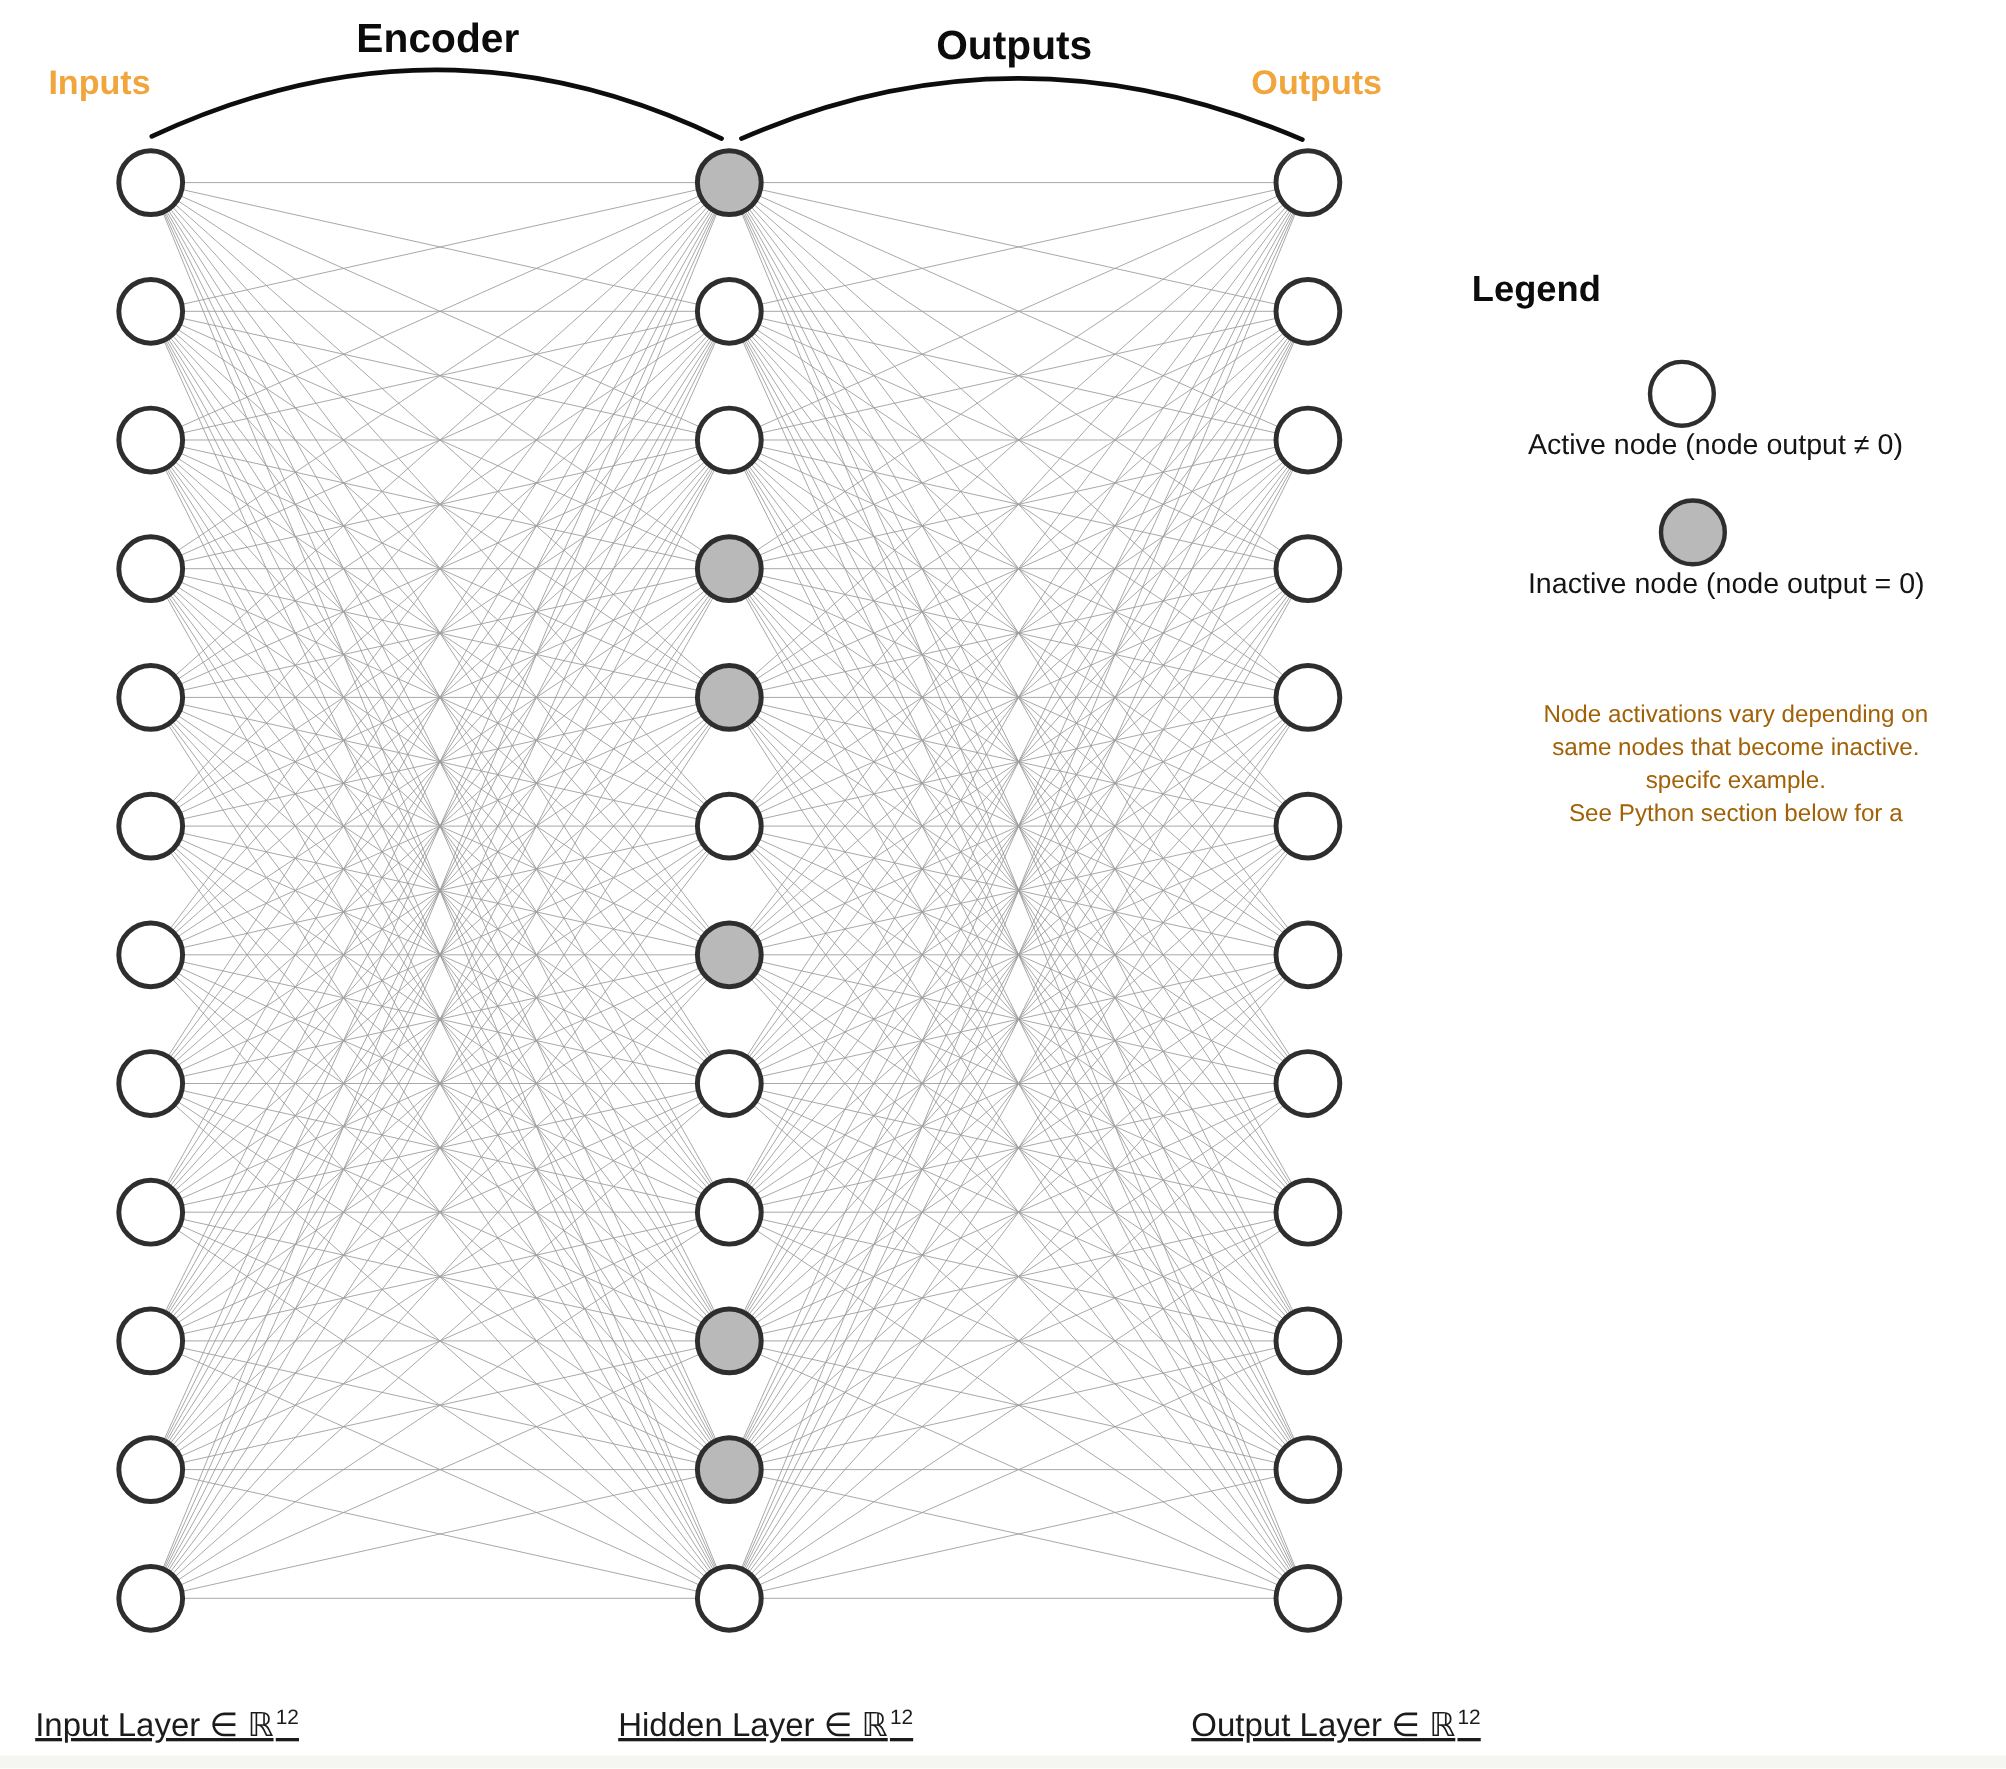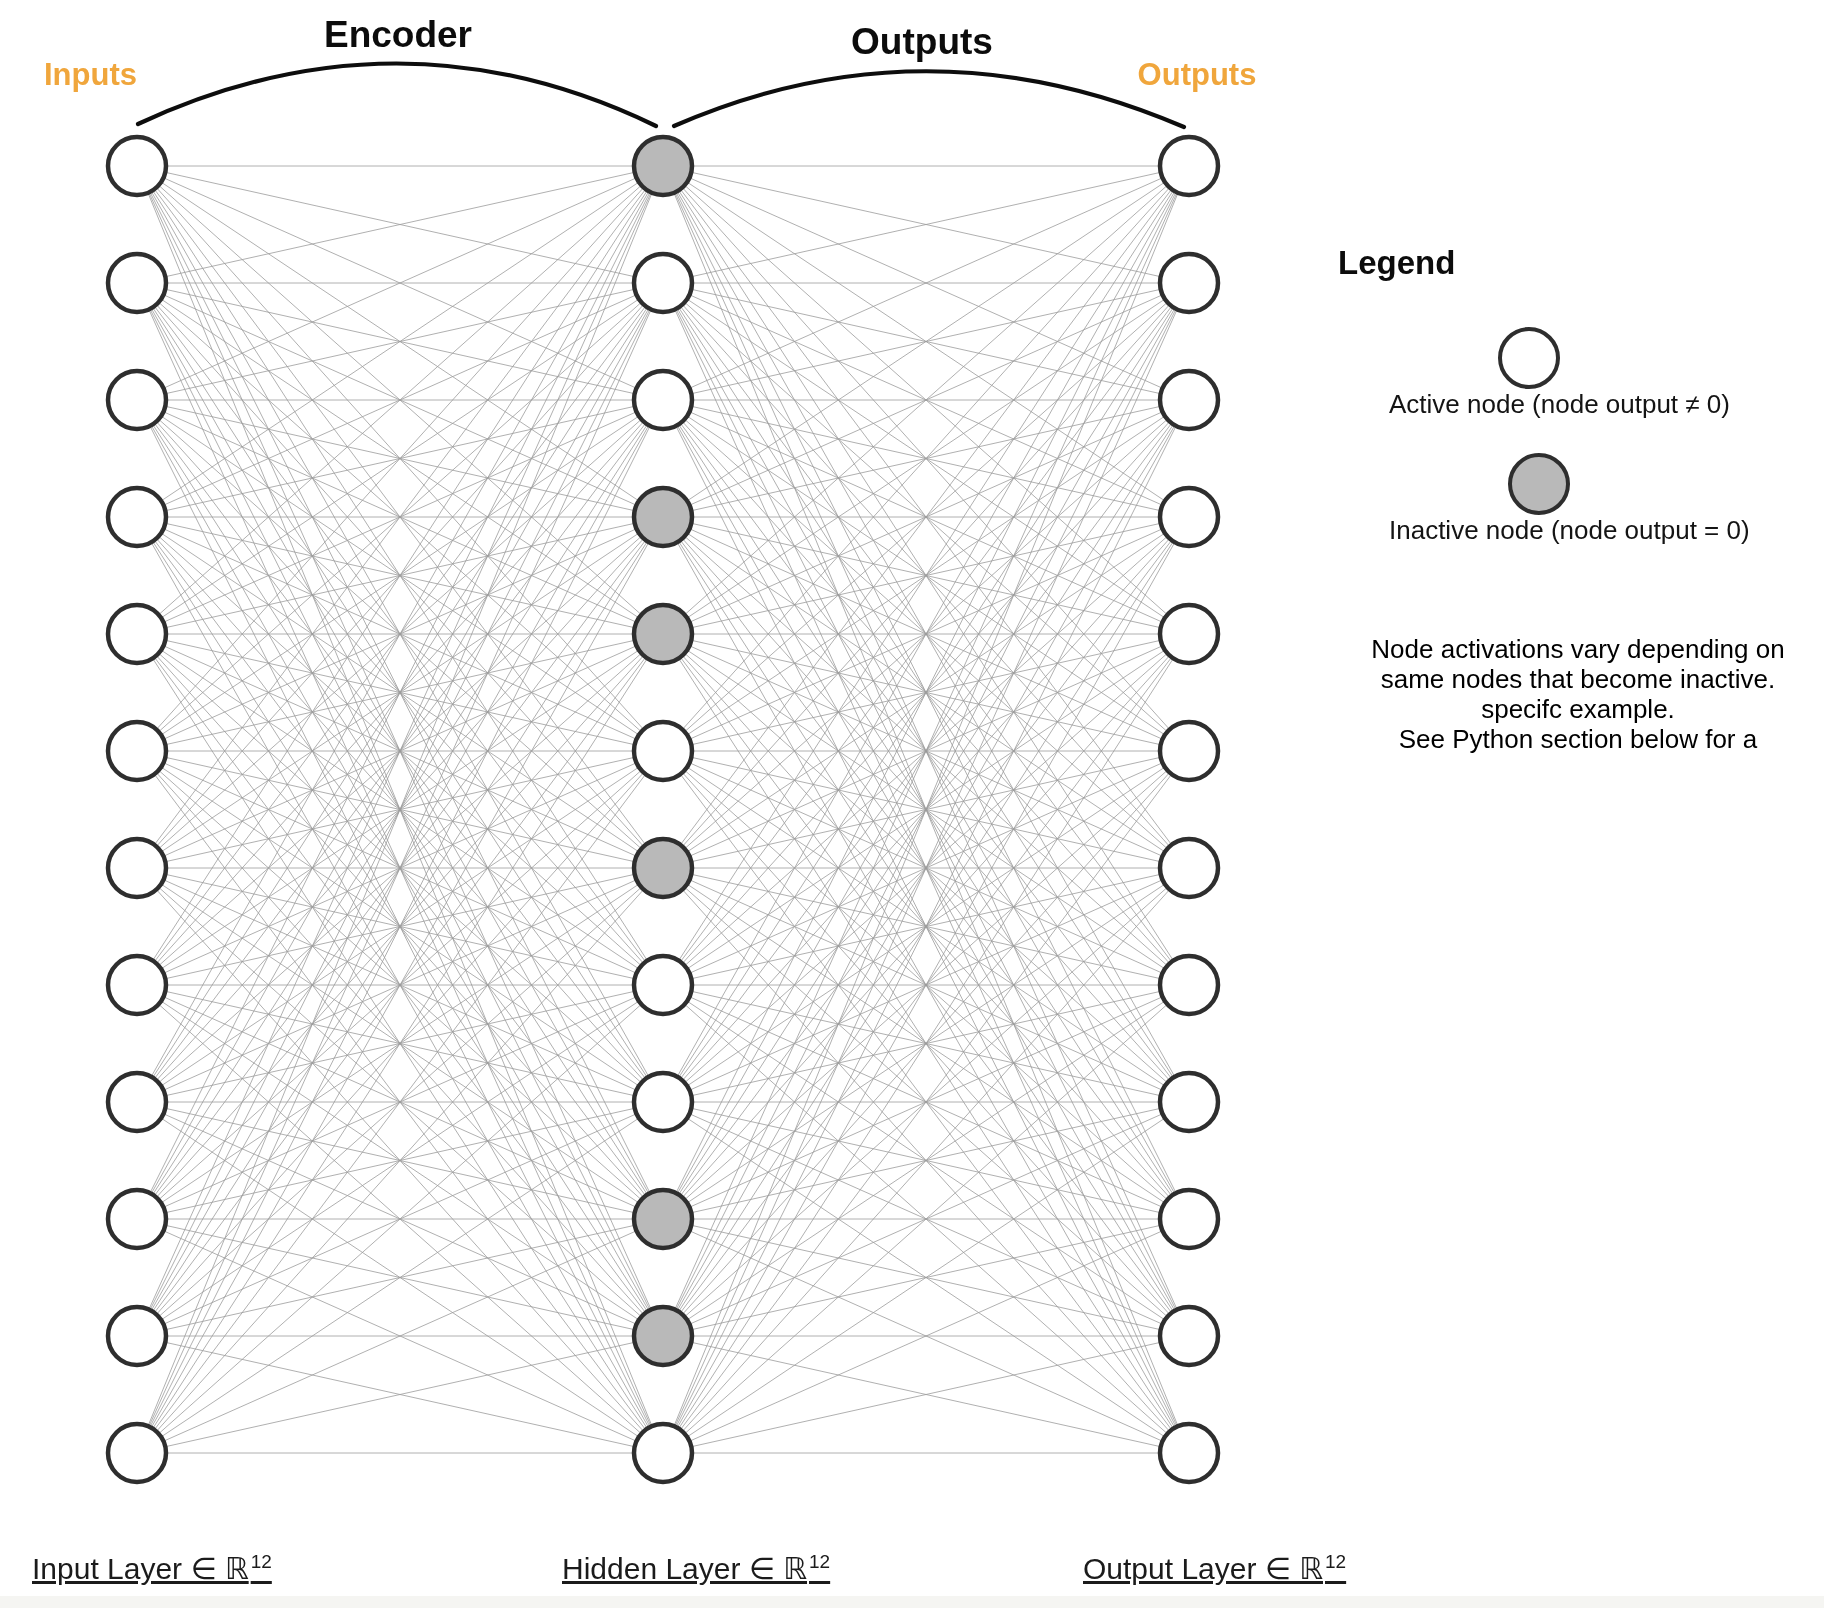--- a/index.html
+++ b/index.html
@@ -18,21 +18,21 @@
   .legend-title{font-size:33px;font-weight:700;color:#0c0c0c;}
   .legend-row{position:absolute;display:flex;align-items:center;flex-direction:column;}
   .legend-swatch{
     width:54px;height:54px;border-radius:50%;
     border:4px solid #2e2e2e;box-sizing:content-box;
     flex:0 0 auto;
   }
   .legend-text{font-size:26px;color:#141414;margin-left:60px;white-space:nowrap;}
   .note{
     position:absolute;left:1347px;top:634px;width:462px;
-    font-size:26px;line-height:30px;text-align:center;color:#000000;
+    font-size:22px;line-height:30px;text-align:center;color:#a16207;
   }
   .caption{position:absolute;top:1551px;font-size:30px;color:#1b1b1b;text-decoration:underline;}
   .caption sup{font-size:19px;vertical-align:super;line-height:0;margin-left:2px;}
   .bottom-strip{position:absolute;left:0;top:1596px;width:1824px;height:12px;background:#f5f5f2;}
 </style>
 </head>
 <body>
 
 <div id="stage">
 

